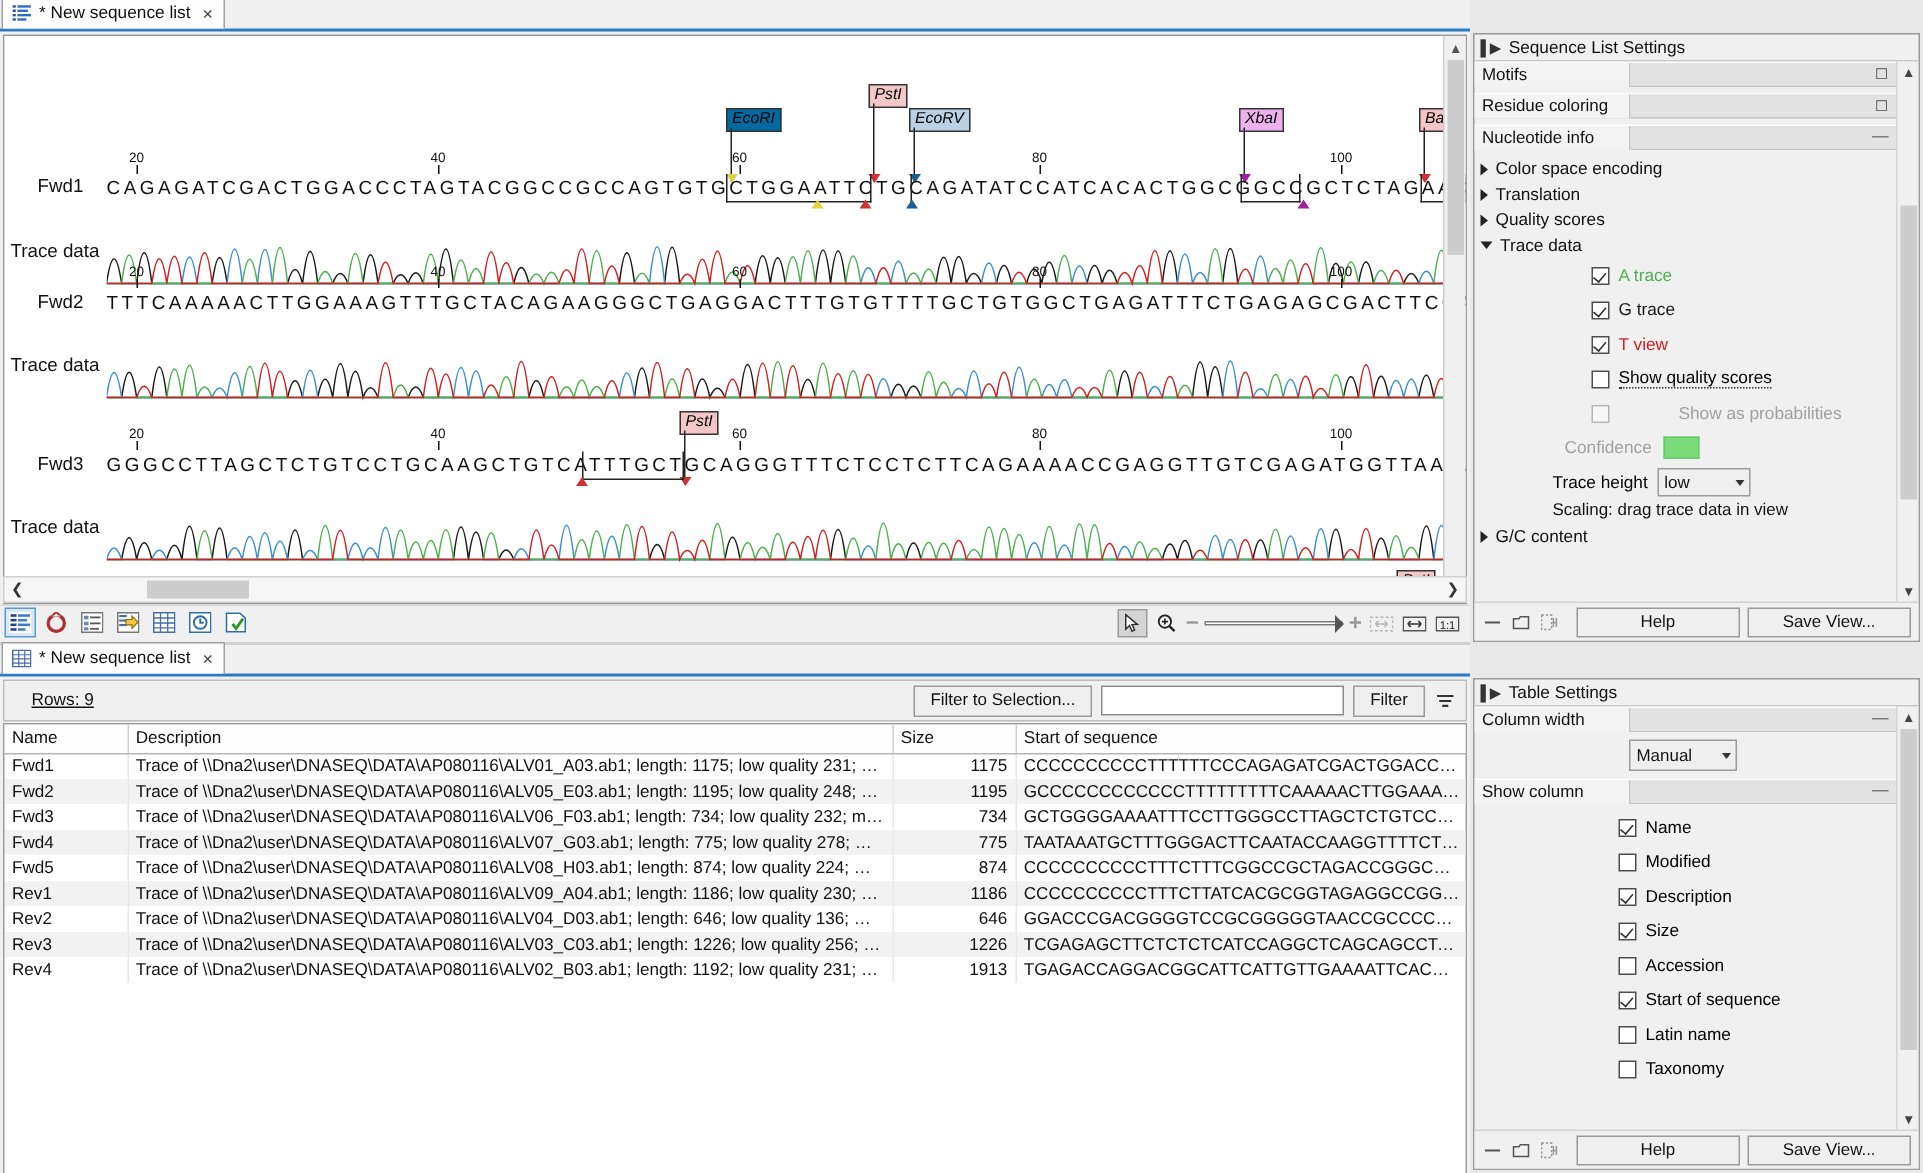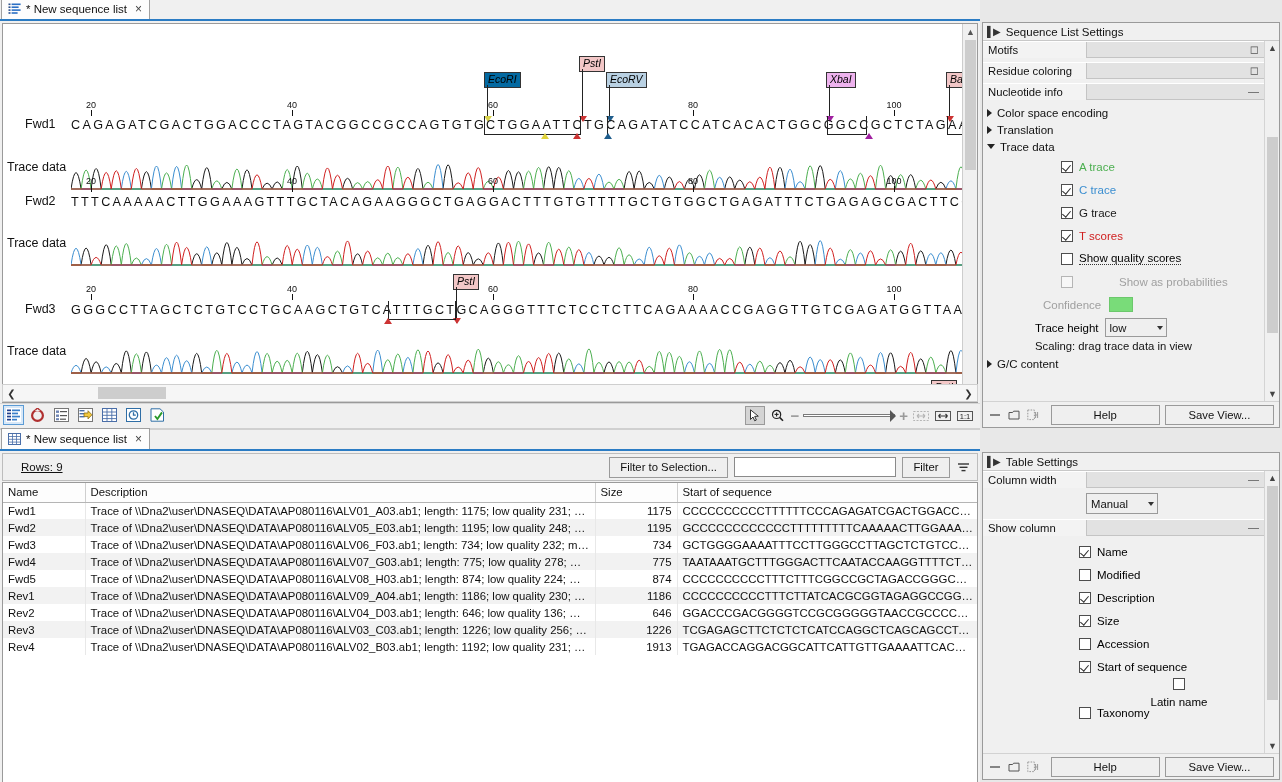--- a/index.html
+++ b/index.html
@@ -600,40 +600,40 @@
       <div style="padding-top:4px;">
         <div class="tree-row">
           <span class="caret-r"></span>
           <span>Color space encoding</span>
         </div>
         <div class="tree-row">
           <span class="caret-r"></span>
           <span>Translation</span>
         </div>
         <div class="tree-row">
+          <span class="caret-r"></span>
+          <span>Quality scores</span>
+        </div>
+        <div class="tree-row">
           <span class="caret-d"></span>
           <span>Trace data</span>
         </div>
 
 
         <div class="cbrow" style="padding-left:78px;">
           <span class="cbox checked"></span>
           <span style="color:#4caf50;">A trace</span>
         </div>
         <div class="cbrow" style="padding-left:78px;">
           <span class="cbox checked"></span>
-          <span style="color:#3b8ed0;">C trace</span>
+          <span style="color:#1a1a1a;">G trace</span>
         </div>
         <div class="cbrow" style="padding-left:78px;">
           <span class="cbox checked"></span>
-          <span style="color:#1a1a1a;">G trace</span>
-        </div>
-        <div class="cbrow" style="padding-left:78px;">
-          <span class="cbox checked"></span>
-          <span style="color:#d02020;">T scores</span>
+          <span style="color:#d02020;">T view</span>
         </div>
         <div class="cbrow" style="padding-left:78px;">
           <span class="cbox"></span>
           <span class="dotted">Show quality scores</span>
         </div>
         <div class="cbrow" style="padding-left:78px;gap:46px;">
           <span class="cbox dis"></span>
           <span class="lbl-dis">Show as probabilities</span>
         </div>
         <div class="cbrow" style="padding-left:60px;gap:8px;">
@@ -843,21 +843,21 @@
             <span>Size</span>
           </div>
           <div class="cbrow" style="padding-left: 96px;">
             <span class="cbox"></span>
             <span>Accession</span>
           </div>
           <div class="cbrow" style="padding-left: 96px;">
             <span class="cbox checked"></span>
             <span>Start of sequence</span>
           </div>
-          <div class="cbrow" style="padding-left: 96px; flex-direction: column;">
+          <div class="cbrow" style="padding-left: 96px;">
             <span class="cbox"></span>
             <span>Latin name</span>
           </div>
           <div class="cbrow" style="padding-left: 96px;">
             <span class="cbox"></span>
             <span>Taxonomy</span>
           </div>
         </div>
 
       <div class="panel-scroll">

